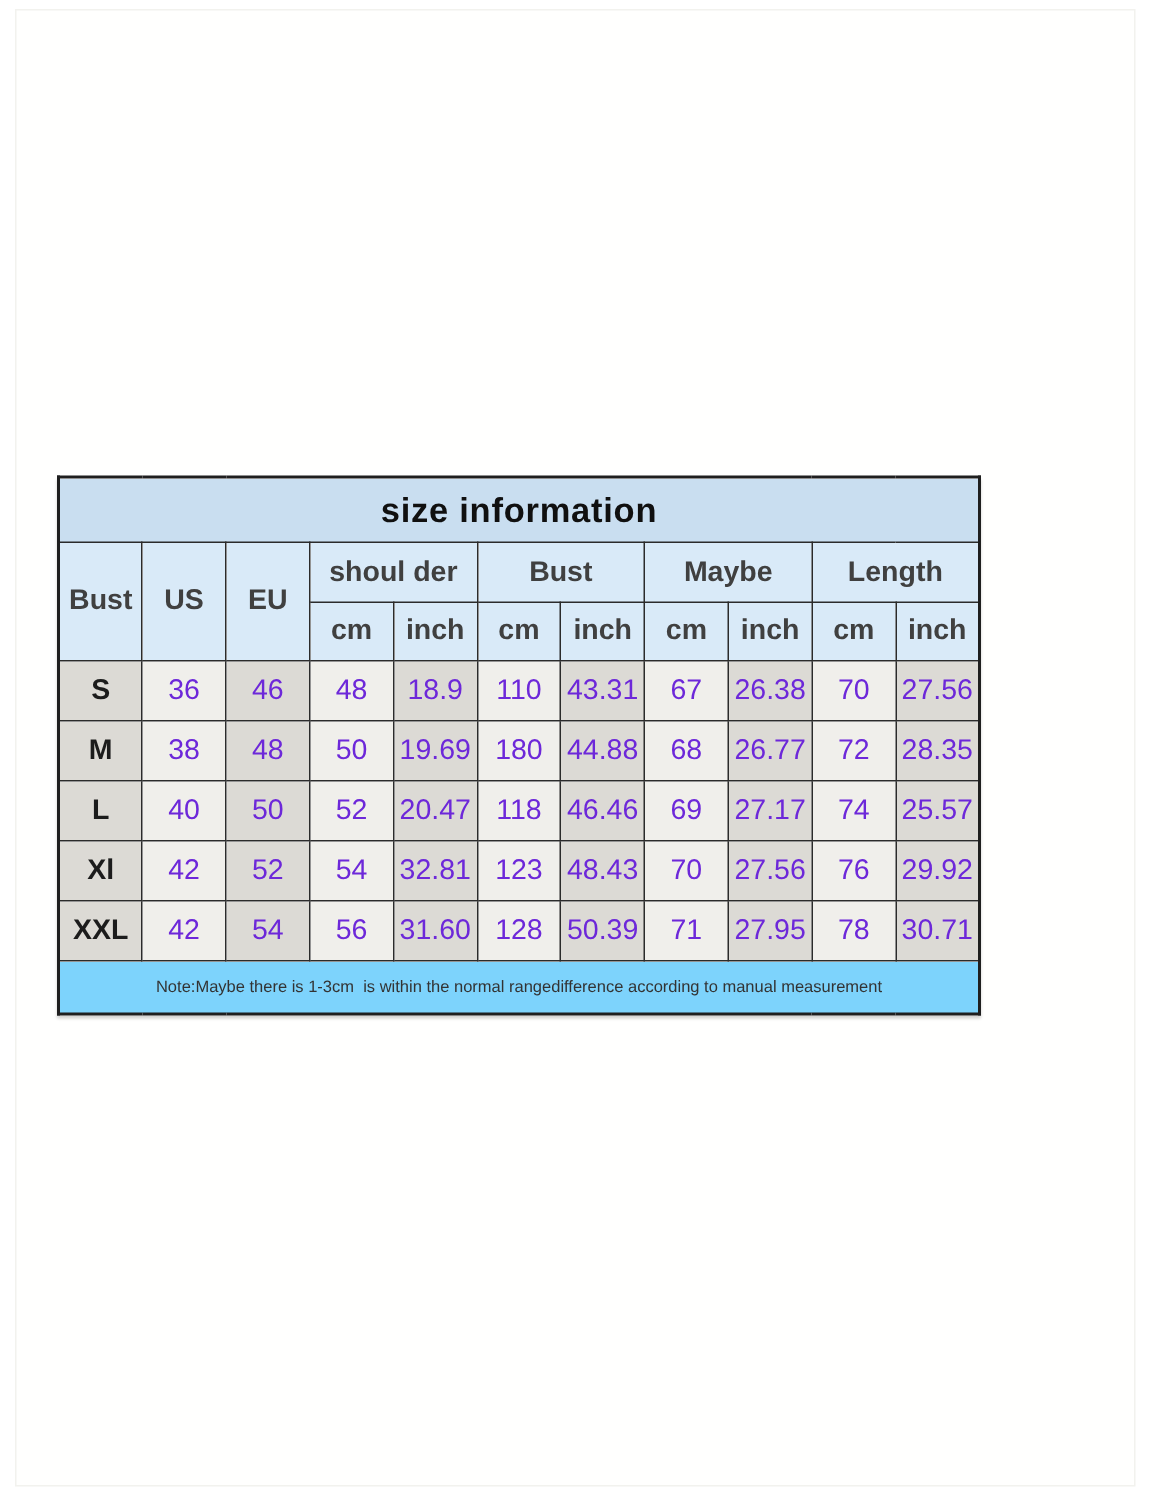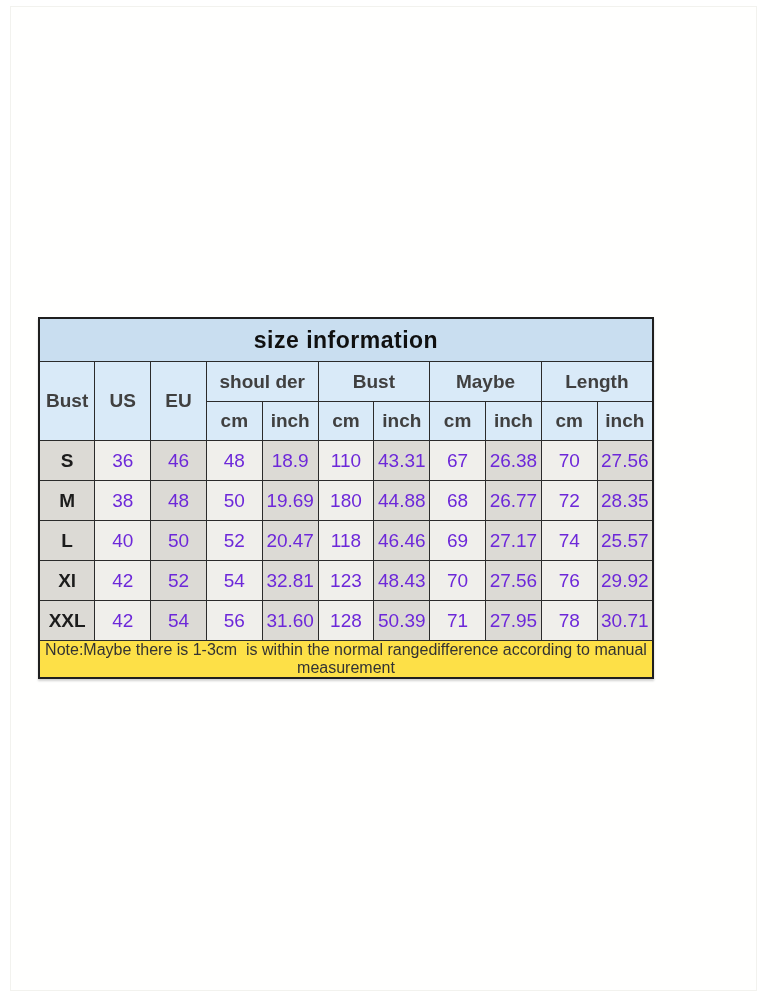--- a/index.html
+++ b/index.html
@@ -65,22 +65,22 @@
   }
   .size-table tbody td:nth-child(odd)  { background: #dcdad5; }
   .size-table tbody td:nth-child(even) { background: #f0efeb; }
   .size-table tbody td:first-child {
     font-weight: bold;
     color: #1c1c1c;
   }
   
   .note-row td {
     height: 34px;
-    background: #fde047;
-    font-size: 16px;
+    background: #7dd3fc;
+    font-size: 11px;
     color: #333333;
     white-space: pre-wrap;
   }
 </style>
 </head>
 <body>
 
 <div class="page-card"></div>
 
 <table class="size-table">

